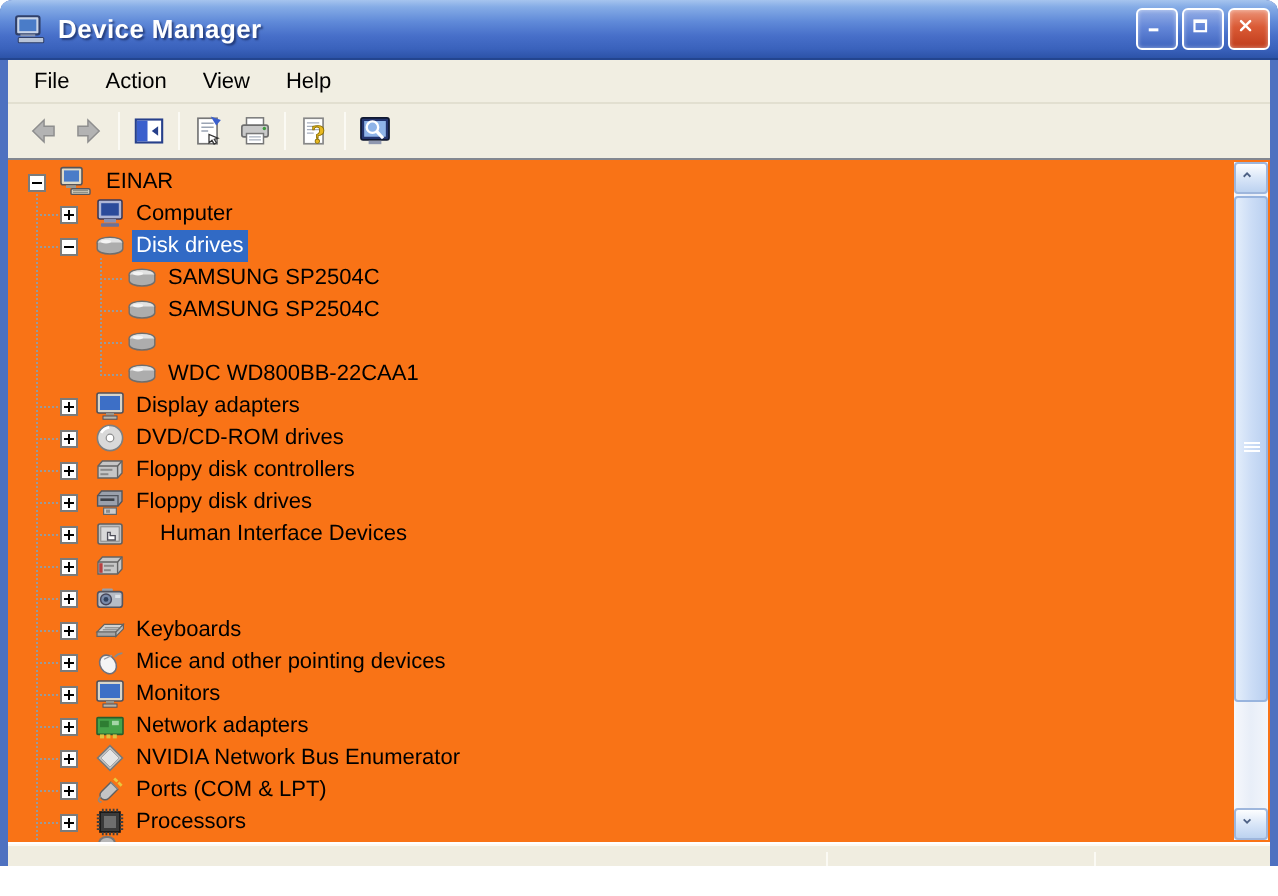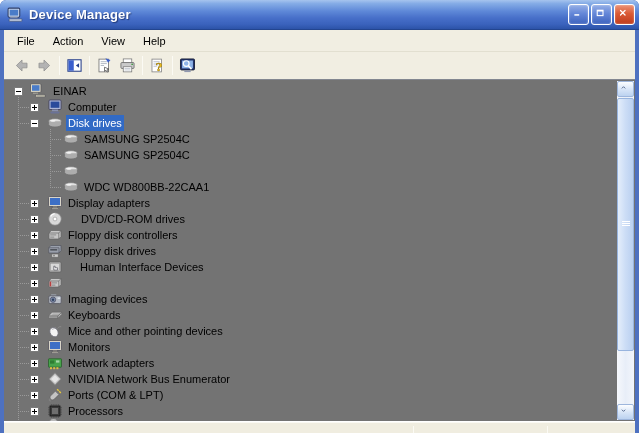--- a/index.html
+++ b/index.html
@@ -23,21 +23,21 @@
     display:flex; align-items:center; padding-left:4px; border-bottom:1px solid #E2DFD0; }
   .menu-item { font-size:11px; color:#000; padding:3px 9px; cursor:default; }
 
   
   .toolbar { position:absolute; left:4px; top:52px; width:631px; height:27px; background:#F1EEE2;
     display:flex; align-items:center; padding-left:6px; }
   .tb-btn { width:23px; height:23px; display:flex; align-items:center; justify-content:center; border:1px solid transparent; }
   .tb-sep { width:1px; height:19px; background:#C9C5B2; border-right:1px solid #FBFAF4; margin:0 3px; }
 
   
-  .treeview { position:absolute; left:4px; top:79px; width:631px; height:342px; background:#737373;
+  .treeview { position:absolute; left:4px; top:79px; width:631px; height:342px; background:#f97316;
     border-top:1px solid #838790; overflow:hidden; }
   .tree-content { position:absolute; left:0; top:0; width:612px; height:341px; overflow:hidden; }
   .tree-row-label { position:absolute; font-size:11px; line-height:14px; color:#000; white-space:nowrap; padding:1px 2px; }
   .tree-row-label.selected { background:#316AC5; color:#fff; }
   .tree-icon { position:absolute; width:20px; height:16px; display:flex; align-items:center; }
   .expand-box { position:absolute; width:9px; height:9px; background:#fff; border:1px solid #7B7B7B; }
   .expand-box .h { position:absolute; left:1px; top:3px; width:5px; height:1px; background:#000; }
   .expand-box .v { position:absolute; left:3px; top:1px; width:1px; height:5px; background:#000; }
   .vline { position:absolute; width:1px; background-image:repeating-linear-gradient(to bottom,#9A9A9A 0 1px,transparent 1px 2px); }
   .hline { position:absolute; height:1px; background-image:repeating-linear-gradient(to right,#9A9A9A 0 1px,transparent 1px 2px); }
@@ -269,21 +269,21 @@
           <i class="h"></i>
           <i class="v"></i>
         </div>
         <div class="tree-icon" style="left:42px;top:131px;">
           <svg width="18" height="16" viewBox="0 0 16 16" xmlns="http://www.w3.org/2000/svg">
             <circle cx="8" cy="8" r="6.3" fill="#D9D9D9" stroke="#7E7E7E" stroke-width="0.8"></circle>
             <circle cx="8" cy="8" r="1.9" fill="#FFF" stroke="#8E8E8E" stroke-width="0.6"></circle>
             <path d="M3.6 5.4 A5.4 5.4 0 0 1 7.6 2.7" stroke="#FFF" fill="none" stroke-width="1.3"></path>
           </svg>
         </div>
-        <div class="tree-row-label" style="left:75px;top:131px;">DVD/CD-ROM drives</div>
+        <div class="tree-row-label" style="left:62px;top:131px;">DVD/CD-ROM drives</div>
         <div class="hline" style="left:14px;top:155px;width:12px;"></div>
         <div class="expand-box plus" style="left:26px;top:151px;">
           <i class="h"></i>
           <i class="v"></i>
         </div>
         <div class="tree-icon" style="left:42px;top:147px;">
           <svg width="18" height="16" viewBox="0 0 16 16" xmlns="http://www.w3.org/2000/svg">
             <path d="M2 6 L4.2 3.5 L14 3.5 L14 9.5 L11.8 12 L2 12 Z" fill="#C6C6C6" stroke="#636363" stroke-width="0.7"></path>
             <path d="M2 6 L11.8 6 L11.8 12" fill="none" stroke="#636363" stroke-width="0.7"></path>
             <path d="M11.8 6 L14 3.5" stroke="#636363" stroke-width="0.7"></path>
@@ -342,21 +342,20 @@
         </div>
         <div class="tree-icon" style="left:42px;top:211px;">
           <svg width="18" height="16" viewBox="0 0 16 16" xmlns="http://www.w3.org/2000/svg">
             <rect x="4" y="3.2" width="5.4" height="2.2" rx="0.6" fill="#9AA0AA"></rect>
             <rect x="1.8" y="4.8" width="12.4" height="7.8" rx="1.4" fill="#B6BCC6" stroke="#555560" stroke-width="0.8"></rect>
             <circle cx="6" cy="8.7" r="2.7" fill="#7A8AA8" stroke="#46465A" stroke-width="0.7"></circle>
             <circle cx="6" cy="8.7" r="1.2" fill="#32425E"></circle>
             <rect x="10.6" y="6.4" width="2.6" height="1.6" fill="#DDE2E8"></rect>
           </svg>
         </div>
-        <div class="tree-row-label" style="left:62px;top:211px;">Imaging devices</div>
         <div class="hline" style="left:14px;top:235px;width:12px;"></div>
         <div class="expand-box plus" style="left:26px;top:231px;">
           <i class="h"></i>
           <i class="v"></i>
         </div>
         <div class="tree-icon" style="left:42px;top:227px;">
           <svg width="18" height="16" viewBox="0 0 16 16" xmlns="http://www.w3.org/2000/svg">
             <path d="M1.5 9 L5.2 5.2 L14.7 5.2 L11 9 Z" fill="#D2D2D2" stroke="#636363" stroke-width="0.6"></path>
             <path d="M1.5 9 L11 9 L11 11.2 L1.5 11.2 Z" fill="#A6A6A6" stroke="#636363" stroke-width="0.6"></path>
             <path d="M11 11.2 L14.7 7.4 L14.7 5.2 L11 9 Z" fill="#BDBDBD" stroke="#636363" stroke-width="0.6"></path>

